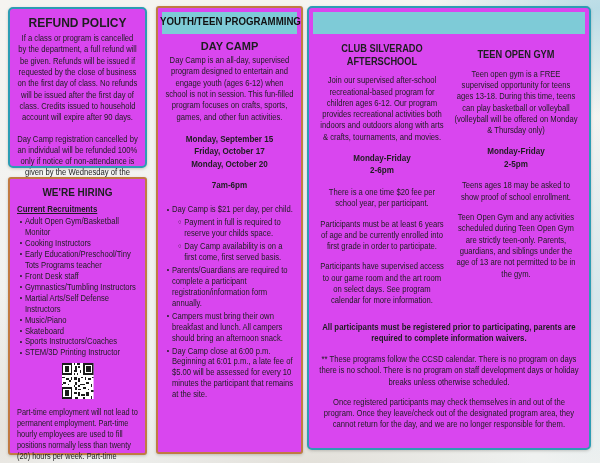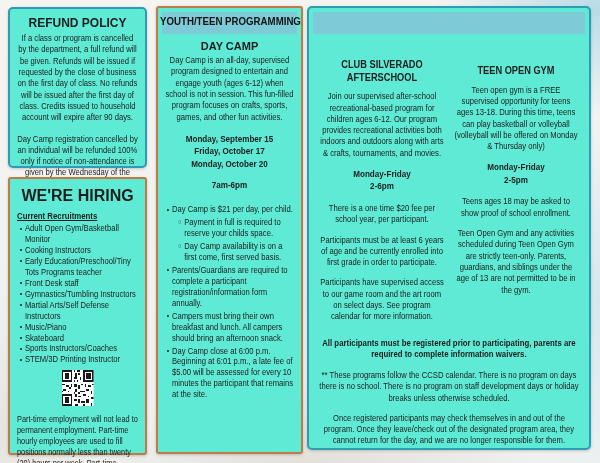--- a/index.html
+++ b/index.html
@@ -7,21 +7,21 @@
     width:600px;height:463px;position:relative;overflow:hidden;
     font-family:"Liberation Sans", sans-serif;color:#1d1d1f;
     background:
       radial-gradient(ellipse 230px 150px at 598px 8px, #b9dce6 0%, rgba(185,220,230,0) 72%),
       radial-gradient(ellipse 160px 260px at 600px 300px, #d6e7ec 0%, rgba(214,231,236,0) 70%),
       radial-gradient(ellipse 300px 120px at 310px 470px, #e2dfd8 0%, rgba(226,223,216,0) 75%),
       radial-gradient(ellipse 140px 200px at 0px 430px, #e7e4de 0%, rgba(231,228,222,0) 70%),
       linear-gradient(#f5f4f1, #efF1f0);
   }
   .panel{
-    position:absolute;background:#5eead4;box-sizing:border-box;
+    position:absolute;background:#d946ef;box-sizing:border-box;
     box-shadow:0 1px 3px rgba(80,80,70,.28);
   }
   .teal-border{border:2px solid #2d9cb4;border-radius:5px;}
   .orange-border{border:2px solid #c07a43;border-radius:3px;}
   .cond{display:block;transform:scaleX(.88);transform-origin:0 0;width:113.6%;}
   .center{text-align:center;}
   .panel-title{font-weight:bold;font-size:12px;letter-spacing:0;margin:4px 0 3px 0;}
   .small{font-size:8.7px;line-height:1.3;}
   .band{position:absolute;left:4px;right:4px;top:4px;height:22px;background:#7ecbd7;}
   
@@ -36,21 +36,21 @@
   .indent{margin-left:13px;}
   .qrwrap{text-align:center;margin:5px 0 4px 0;}
   .qrwrap svg{width:36px;height:36px;}
   
   #daycamp{left:156px;top:6px;width:147px;height:448px;padding:0 6px;}
   #daycamp .panel-title{margin-top:32px;font-size:11px;}
   #daycamp .dates{font-weight:bold;font-size:9.2px;line-height:1.35;margin:9px 0;}
   #daycamp .hours{font-weight:bold;font-size:9.2px;margin:10px 0 12px 0;}
   #daycamp .brow{margin-bottom:2px;}
   
-  #youthteen{left:307px;top:6px;width:284px;height:444px;padding:16px 6px;}
+  #youthteen{left:307px;top:6px;width:284px;height:444px;padding:0 6px;}
   #yt-header{
     position:absolute;left:160px;top:10px;width:428px;height:22px;z-index:5;
     font-weight:bold;font-size:11px;line-height:22px;color:#111;
   }
   .cols{display:flex;margin-top:32px;}
   .col{width:50%;box-sizing:border-box;padding:0 4px;}
   .col-title{font-weight:bold;font-size:10.5px;line-height:1.2;margin:2px 0 8px 0;}
   .col p{margin:0 0 9px 0;}
   .sched{font-weight:bold;font-size:9.2px;line-height:1.35;margin:2px 0 10px 0;}
   .yt-footer{margin-top:2px;padding:0 2px;}
@@ -62,21 +62,21 @@
 
 <div id="refund" class="panel teal-border">
   <div class="panel-title center">REFUND POLICY</div>
   <div class="cond small center">
     <p>If a class or program is cancelled by the department, a full refund will be given. Refunds will be issued if requested by the close of business on the first day of class. No refunds will be issued after the first day of class. Credits issued to household account will expire after 90 days.</p>
     <p>Day Camp registration cancelled by an individual will be refunded 100% only if notice of non-attendance is given by the Wednesday of the prior week.</p>
   </div>
 </div>
 
 <div id="hiring" class="panel orange-border">
-  <div class="panel-title center" style="font-size:16px;">WE'RE HIRING</div>
+  <div class="panel-title center" style="font-size:10px;">WE'RE HIRING</div>
   <div class="cond">
     <div class="subtitle">Current Recruitments</div>
     <div>
       <div class="brow">
           <span class="mark">•</span>
           <span>Adult Open Gym/Basketball Monitor</span>
         </div>
       <div class="brow">
           <span class="mark">•</span>
           <span>Cooking Instructors</span>

